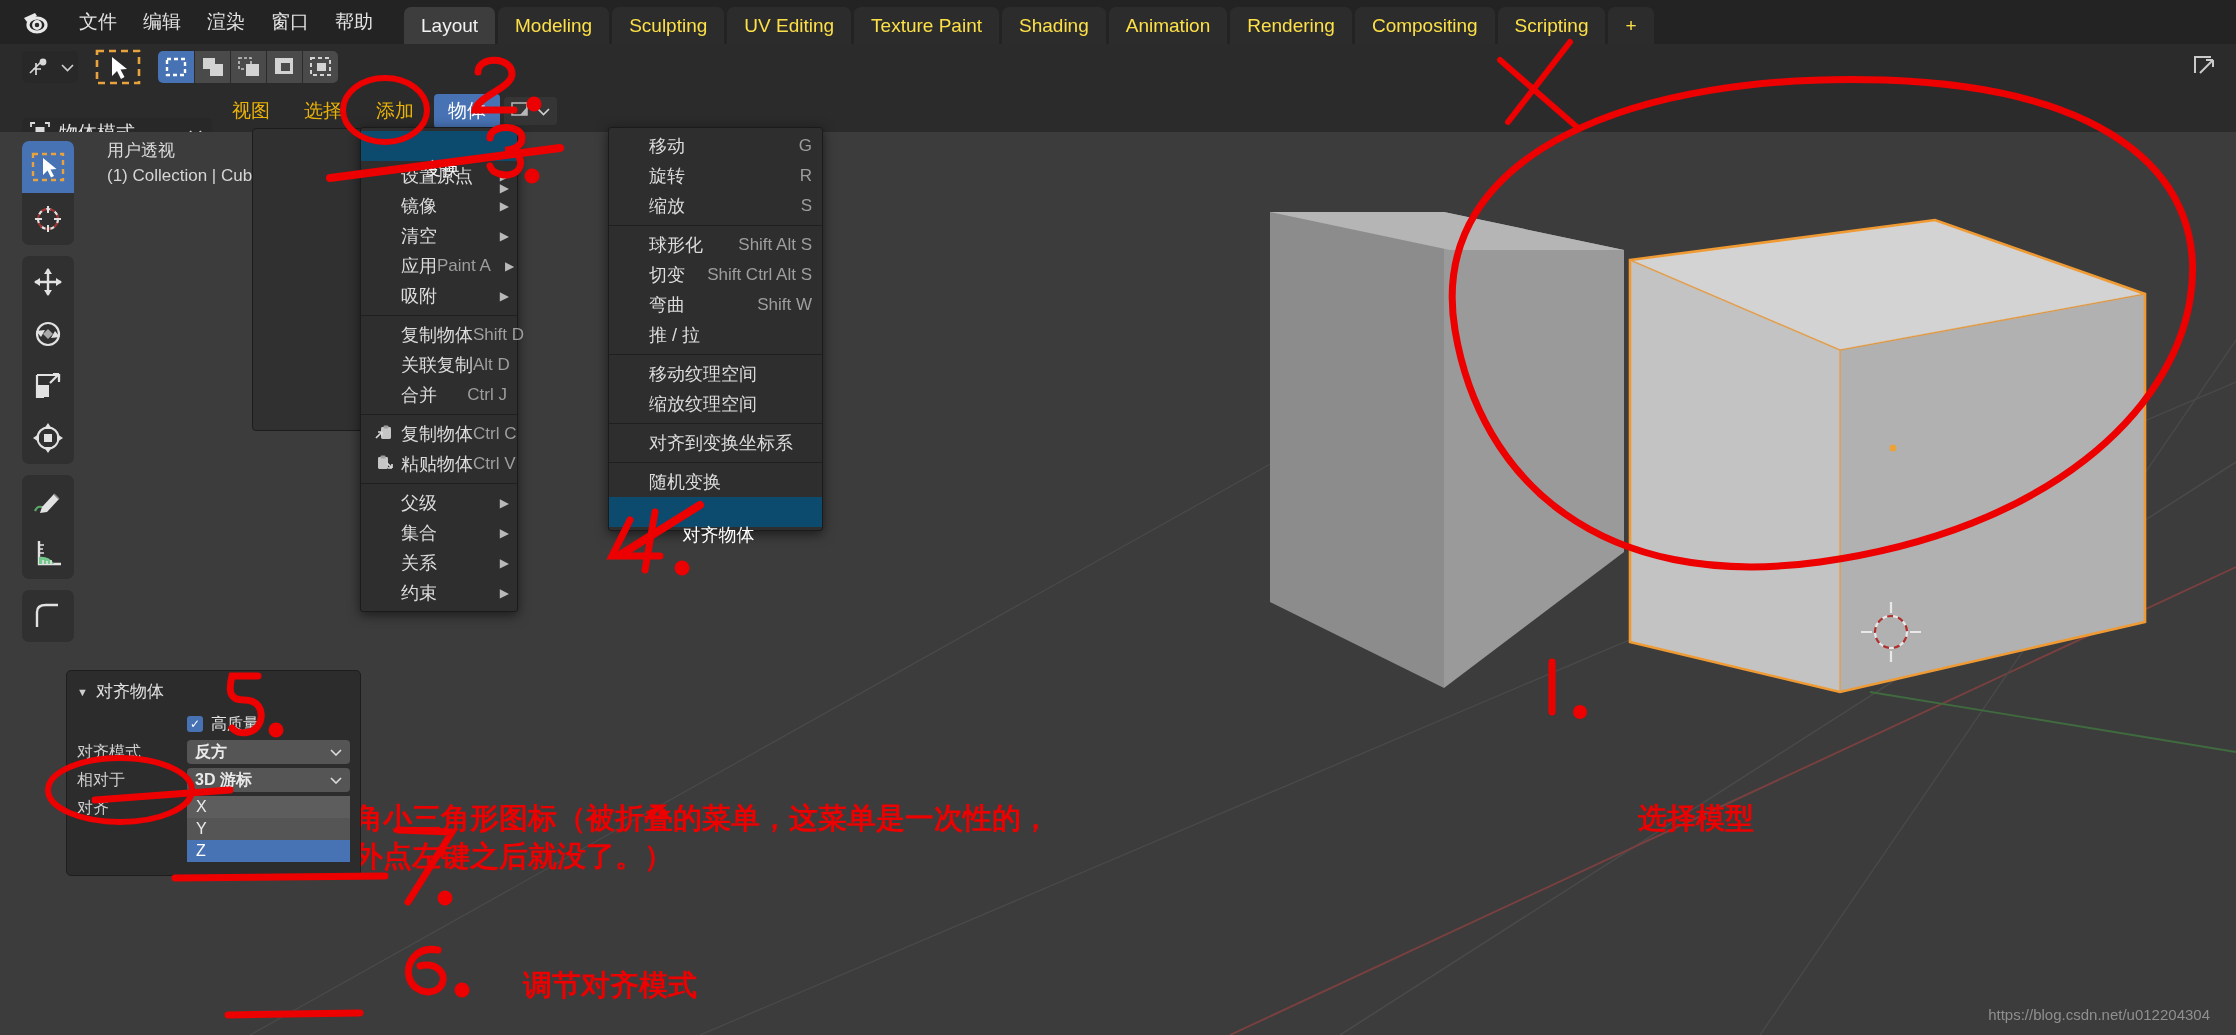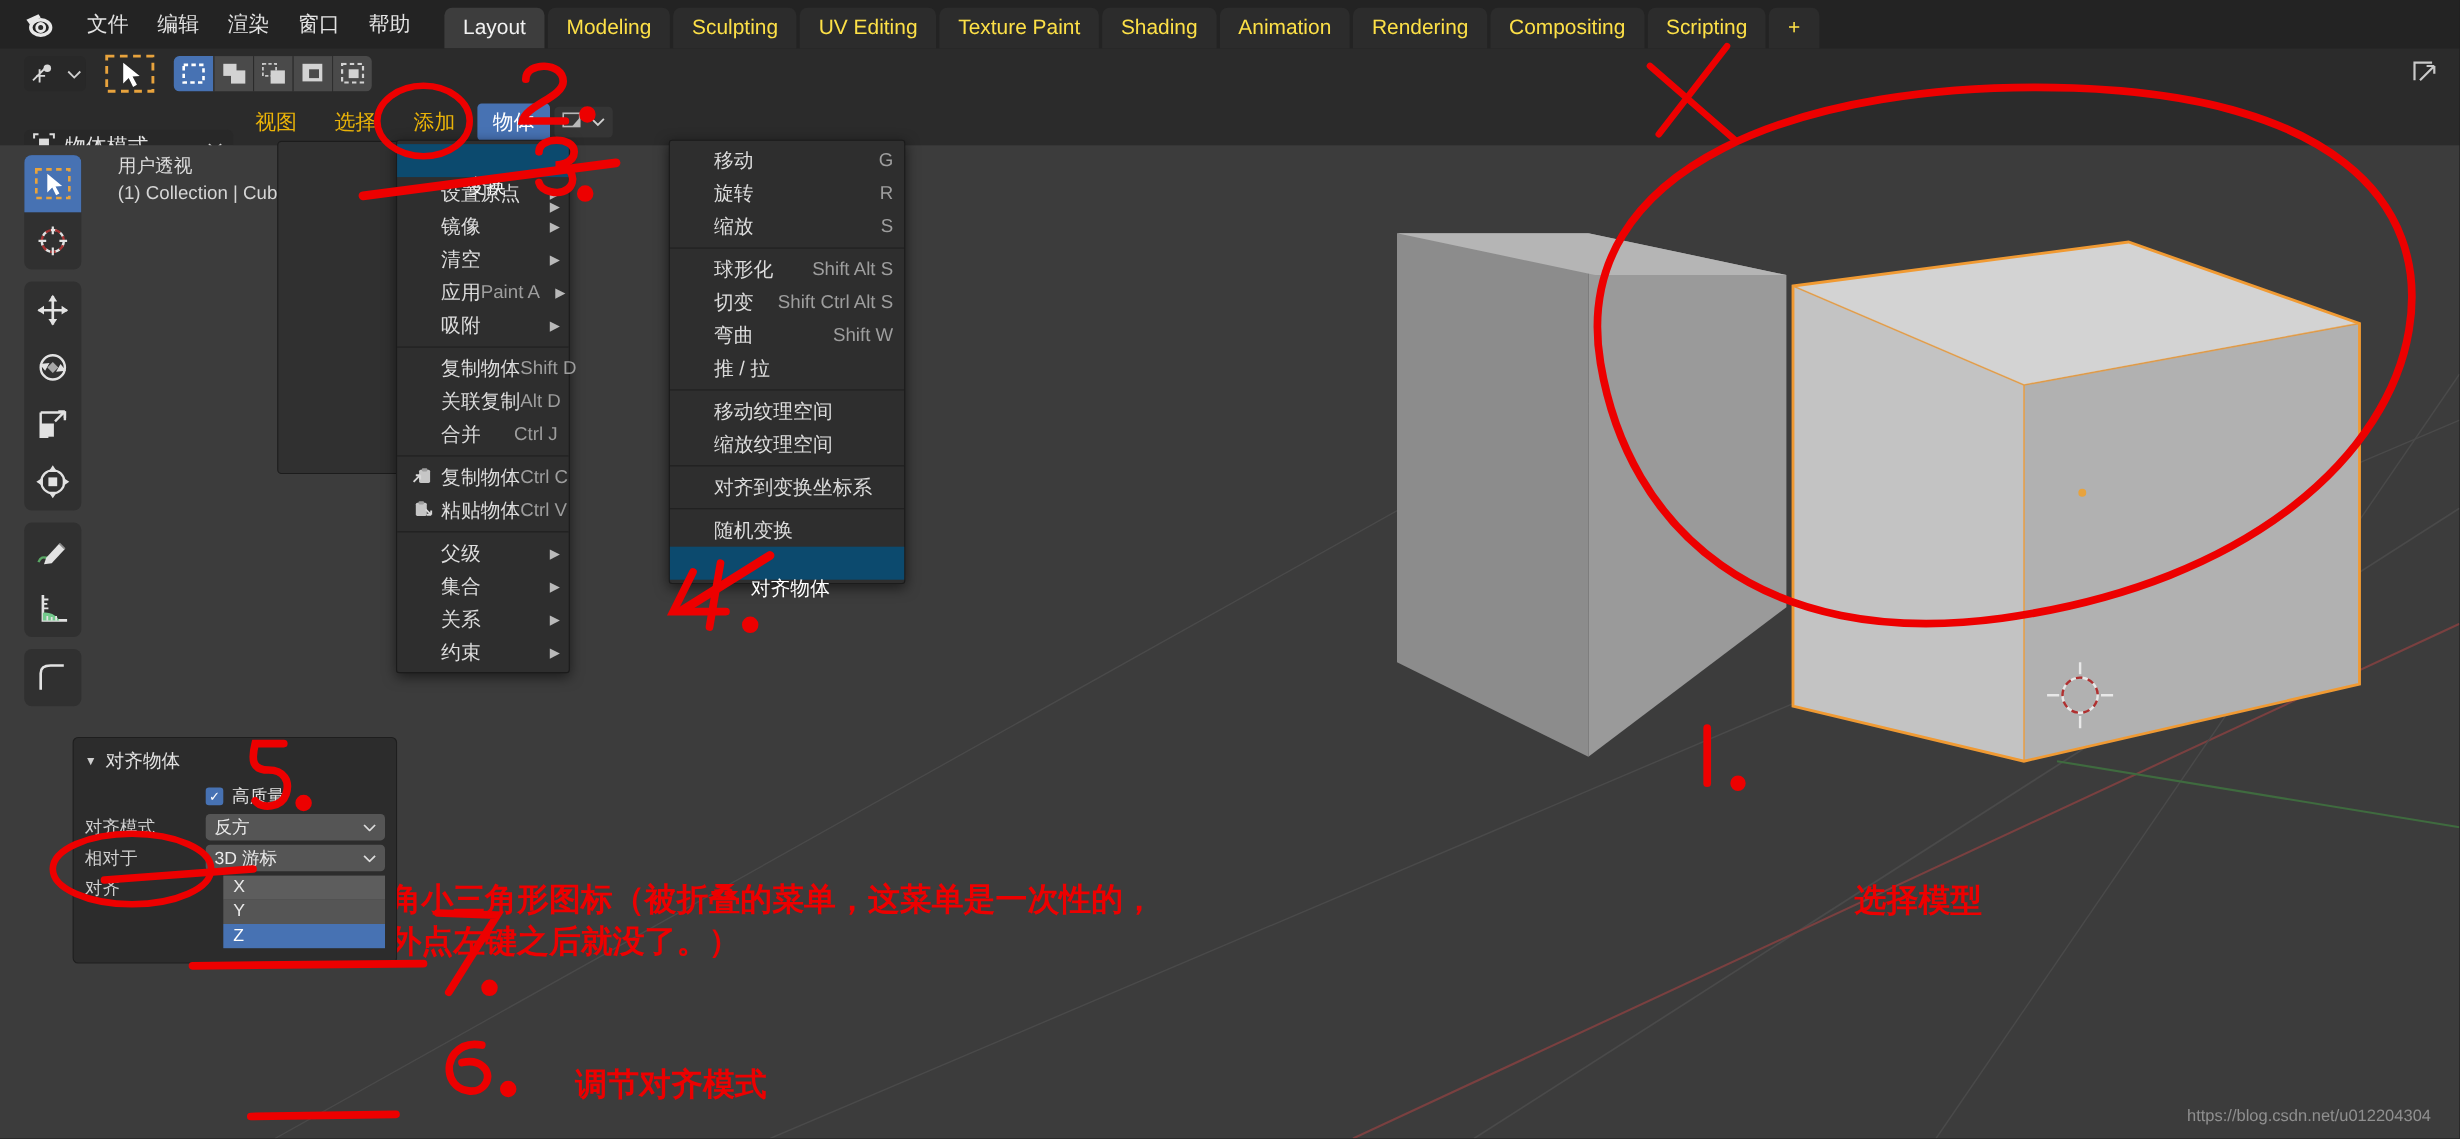--- a/index.html
+++ b/index.html
@@ -115,33 +115,33 @@
     padding:7px 0 9px 0;
   }
   #oppanel .op-title { display:flex; align-items:center; font-size:17px; color:#e2e2e2; padding:2px 0 9px 10px; }
   #oppanel .op-title .tri { font-size:11px; margin-right:8px; color:#cfcfcf; }
   .op-row { display:flex; align-items:center; height:24px; margin:0 10px 4px 10px; }
   .op-row .op-lbl { width:110px; text-align:left; padding-right:11px; font-size:16px; color:#cfcfcf; }
   .op-chk { width:16px; height:16px; background:#4772b3; border-radius:3px; display:flex; align-items:center; justify-content:center; color:#fff; font-size:12px; }
   .op-chk-lbl { font-size:16px; color:#e2e2e2; margin-left:8px; }
   .op-dd {
     flex:1; height:24px; background:#555555; border-radius:4px; display:flex; align-items:center;
-    padding:0 8px; font-size:16px; color:#eaeaea;
+    padding:0 8px; font-size:16px; color:#eaeaea;font-weight:bold;
   }
   .op-dd .chev { margin-left:auto; color:#dcdcdc; font-size:12px; }
   .op-list { flex:1; }
   .op-opt { height:22px; display:flex; align-items:center; padding:0 9px; font-size:16px; color:#eaeaea; background:#5d5d5d; }
   .op-opt.o2 { background:#555555; }
   .op-opt.sel { background:#4772b3; color:#fff; }
 
   
   .ann { position:absolute; color:#ed0000; font-weight:bold; white-space:pre; }
   #ann-text-5 { left:238px; top:667px; font-size:29px; line-height:1.32; }
   #ann-text-7 { left:523px; top:834px; font-size:29px; }
-  #ann-text-1 { left:1638px; top:667px; font-size:29px;margin-left:48px; }
+  #ann-text-1 { left:1638px; top:667px; font-size:29px; }
   svg.ovl { position:absolute; left:0; top:0; pointer-events:none; }
 
   #watermark {
     position:absolute; right:26px; bottom:12px; font-size:15px; color:#8f8f8f;
   }
 </style>
 </head>
 <body>
 
 <div id="topbar">
@@ -592,21 +592,21 @@
     <span class="op-dd">
       <span>3D 游标</span>
       <span class="chev">
         <svg width="12" height="8" viewBox="0 0 12 8">
             <path d="M1 2 L6 7 L11 2" stroke="#dcdcdc" stroke-width="1.6" fill="none"></path>
           </svg>
       </span>
     </span>
   </div>
 
-  <div class="op-row" style="height:auto; align-items:flex-start;gap:16px;">
+  <div class="op-row" style="height:auto; align-items:flex-start;">
     <span class="op-lbl" style="padding-top:2px;">对齐</span>
     <span class="op-list">
       <span class="op-opt" style="display:flex;">X</span>
       <span class="op-opt o2" style="display:flex;">Y</span>
       <span class="op-opt sel" style="display:flex;">Z</span>
     </span>
   </div>
 </div>
 
 <svg class="ovl" width="2236" height="1035" style="z-index:50;">

